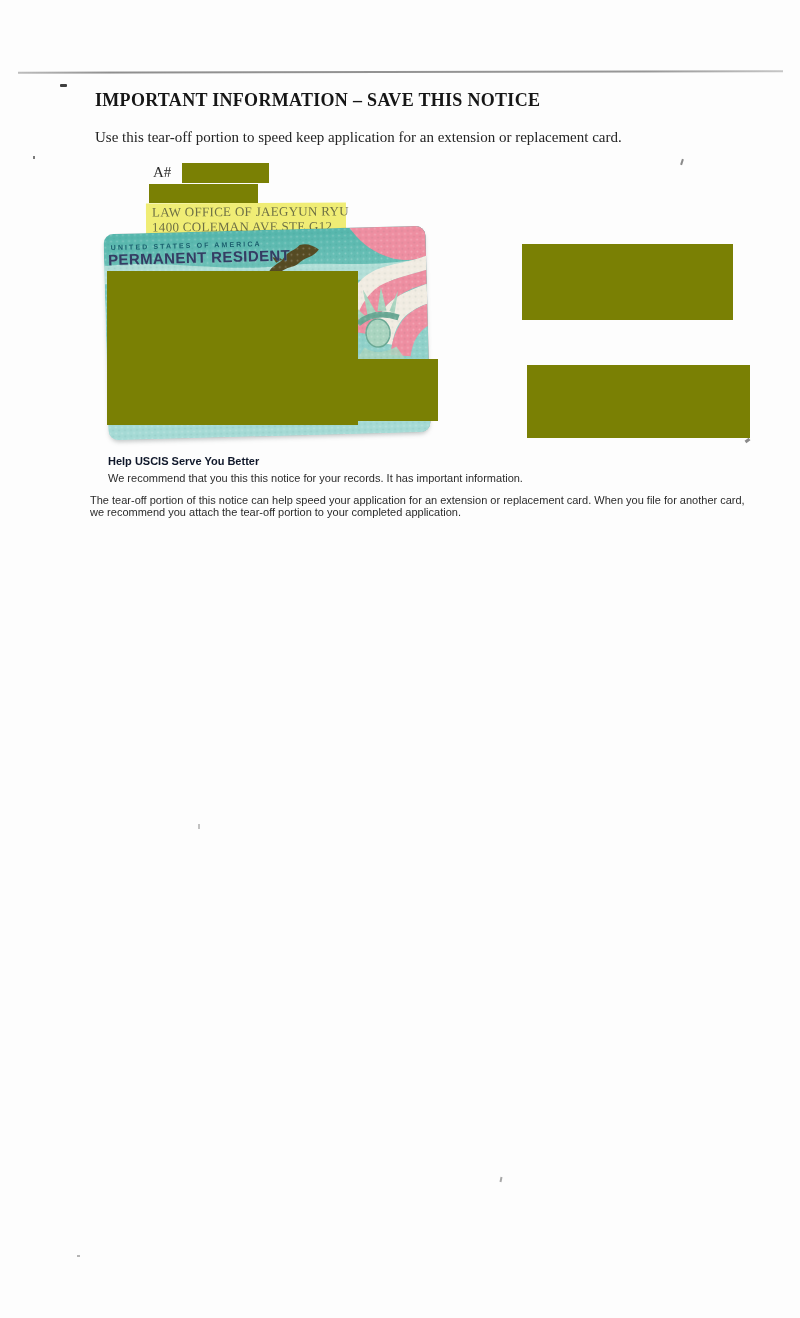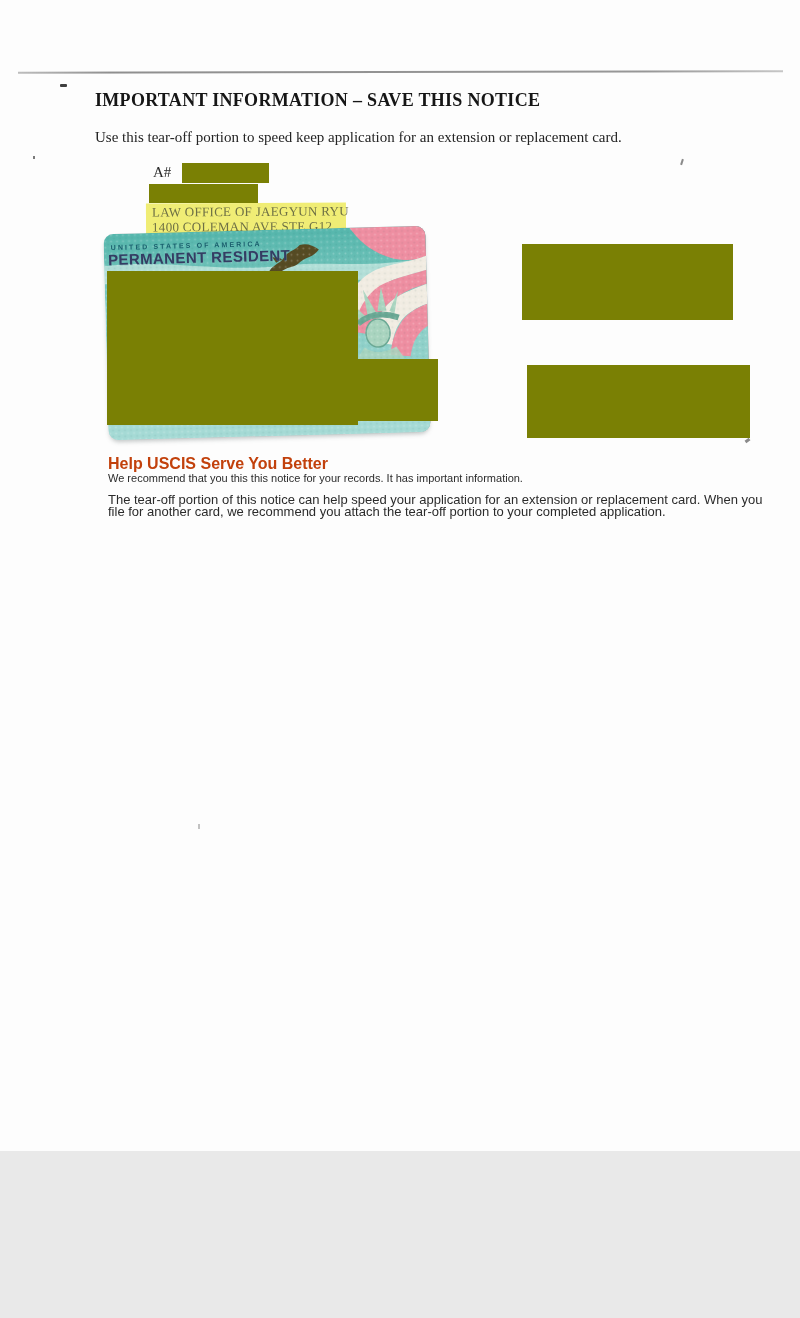--- a/index.html
+++ b/index.html
@@ -1,18 +1,18 @@
 <!DOCTYPE html>
 <html style="--olive: #7a8004; --highlight: #f0ed75; --addr-text: #6e7045; --card-teal: #8ccfc7; --card-teal-dark: #55b6ac; --card-pink: #ee8ea1; --card-cream: #f1ece2; --card-navy: #343d63; --card-header-teal: #1a5f6d; --statue-green: #a9d4bf; --statue-stroke: #6aa894; --card-bottom: #a5dad5; --eagle-brown: #564b23;"><head>
 <meta charset="utf-8">
 <style>
   html,body{margin:0;padding:0;background:#e9e9e9;}
   .page{
     position:relative;
-    width:800px;height:1151px;
+    width:800px;height:1318px;
     margin:0 auto;
     background:#fdfdfd;
     overflow:hidden;
     font-family:"Liberation Serif", serif;
     color:#1c1c1c;
   }
   .abs{position:absolute;}
 
   
   .top-rule{
@@ -87,24 +87,24 @@
     font-size:15px;font-weight:800;letter-spacing:0.4px;
     color:var(--card-navy,#343d63);
     text-shadow:0.6px 0.6px 0 rgba(120,170,175,0.55);
     white-space:nowrap;
   }
 
   
   .sans{font-family:"Liberation Sans", sans-serif;color:#2b2b2b;}
   .help-heading{
     left:108px;top:455px;
-    font-size:16px;font-weight:bold;color:#c2410c;text-align:right;
+    font-size:11px;font-weight:bold;color:#0f172a;text-align:right;
   }
   .help-para1{left:108px;top:472px;width:640px;font-size:11px;line-height:12px;}
-  .help-para2{left:108px;top:494px;width:655px;font-size:13px;line-height:12px;}
+  .help-para2{left:90px;top:494px;width:655px;font-size:11px;line-height:12px;}
 </style>
 </head>
 <body>
 
 <div class="page">
 
   <div class="abs top-rule"></div>
   <div class="abs dash-mark"></div>
   <div class="abs dot-mark"></div>
   <div class="abs tick-mark"></div>

